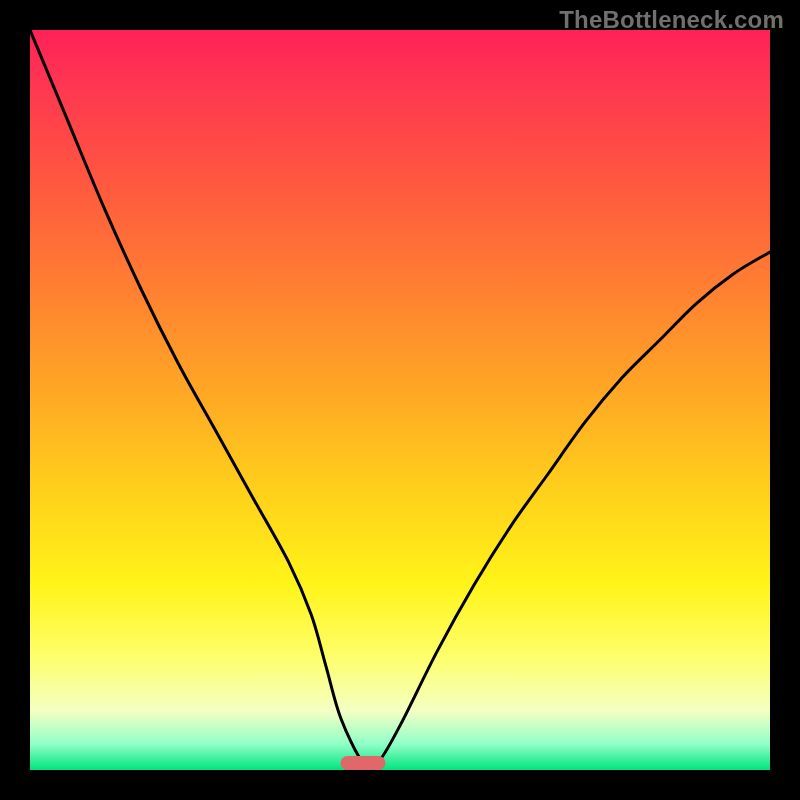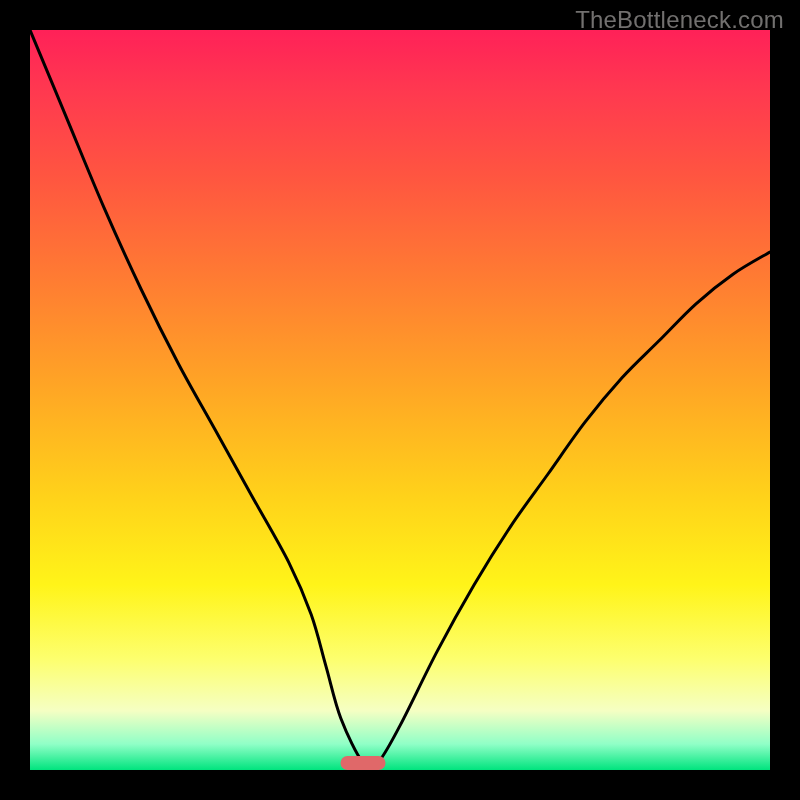--- a/index.html
+++ b/index.html
@@ -17,21 +17,21 @@
     width: 800px;
     height: 800px;
     background: #000;
   }
   .watermark {
     position: absolute;
     top: 6px;
     right: 16px;
     font-family: Arial, Helvetica, sans-serif;
     font-size: 24px;
-    font-weight: 400;
+    font-weight: 700;
     color: #72706f;
     letter-spacing: 0.2px;
   }
   .plot {
     position: absolute;
     left: 30px;
     top: 30px;
     width: 740px;
     height: 740px;
     background: linear-gradient(

